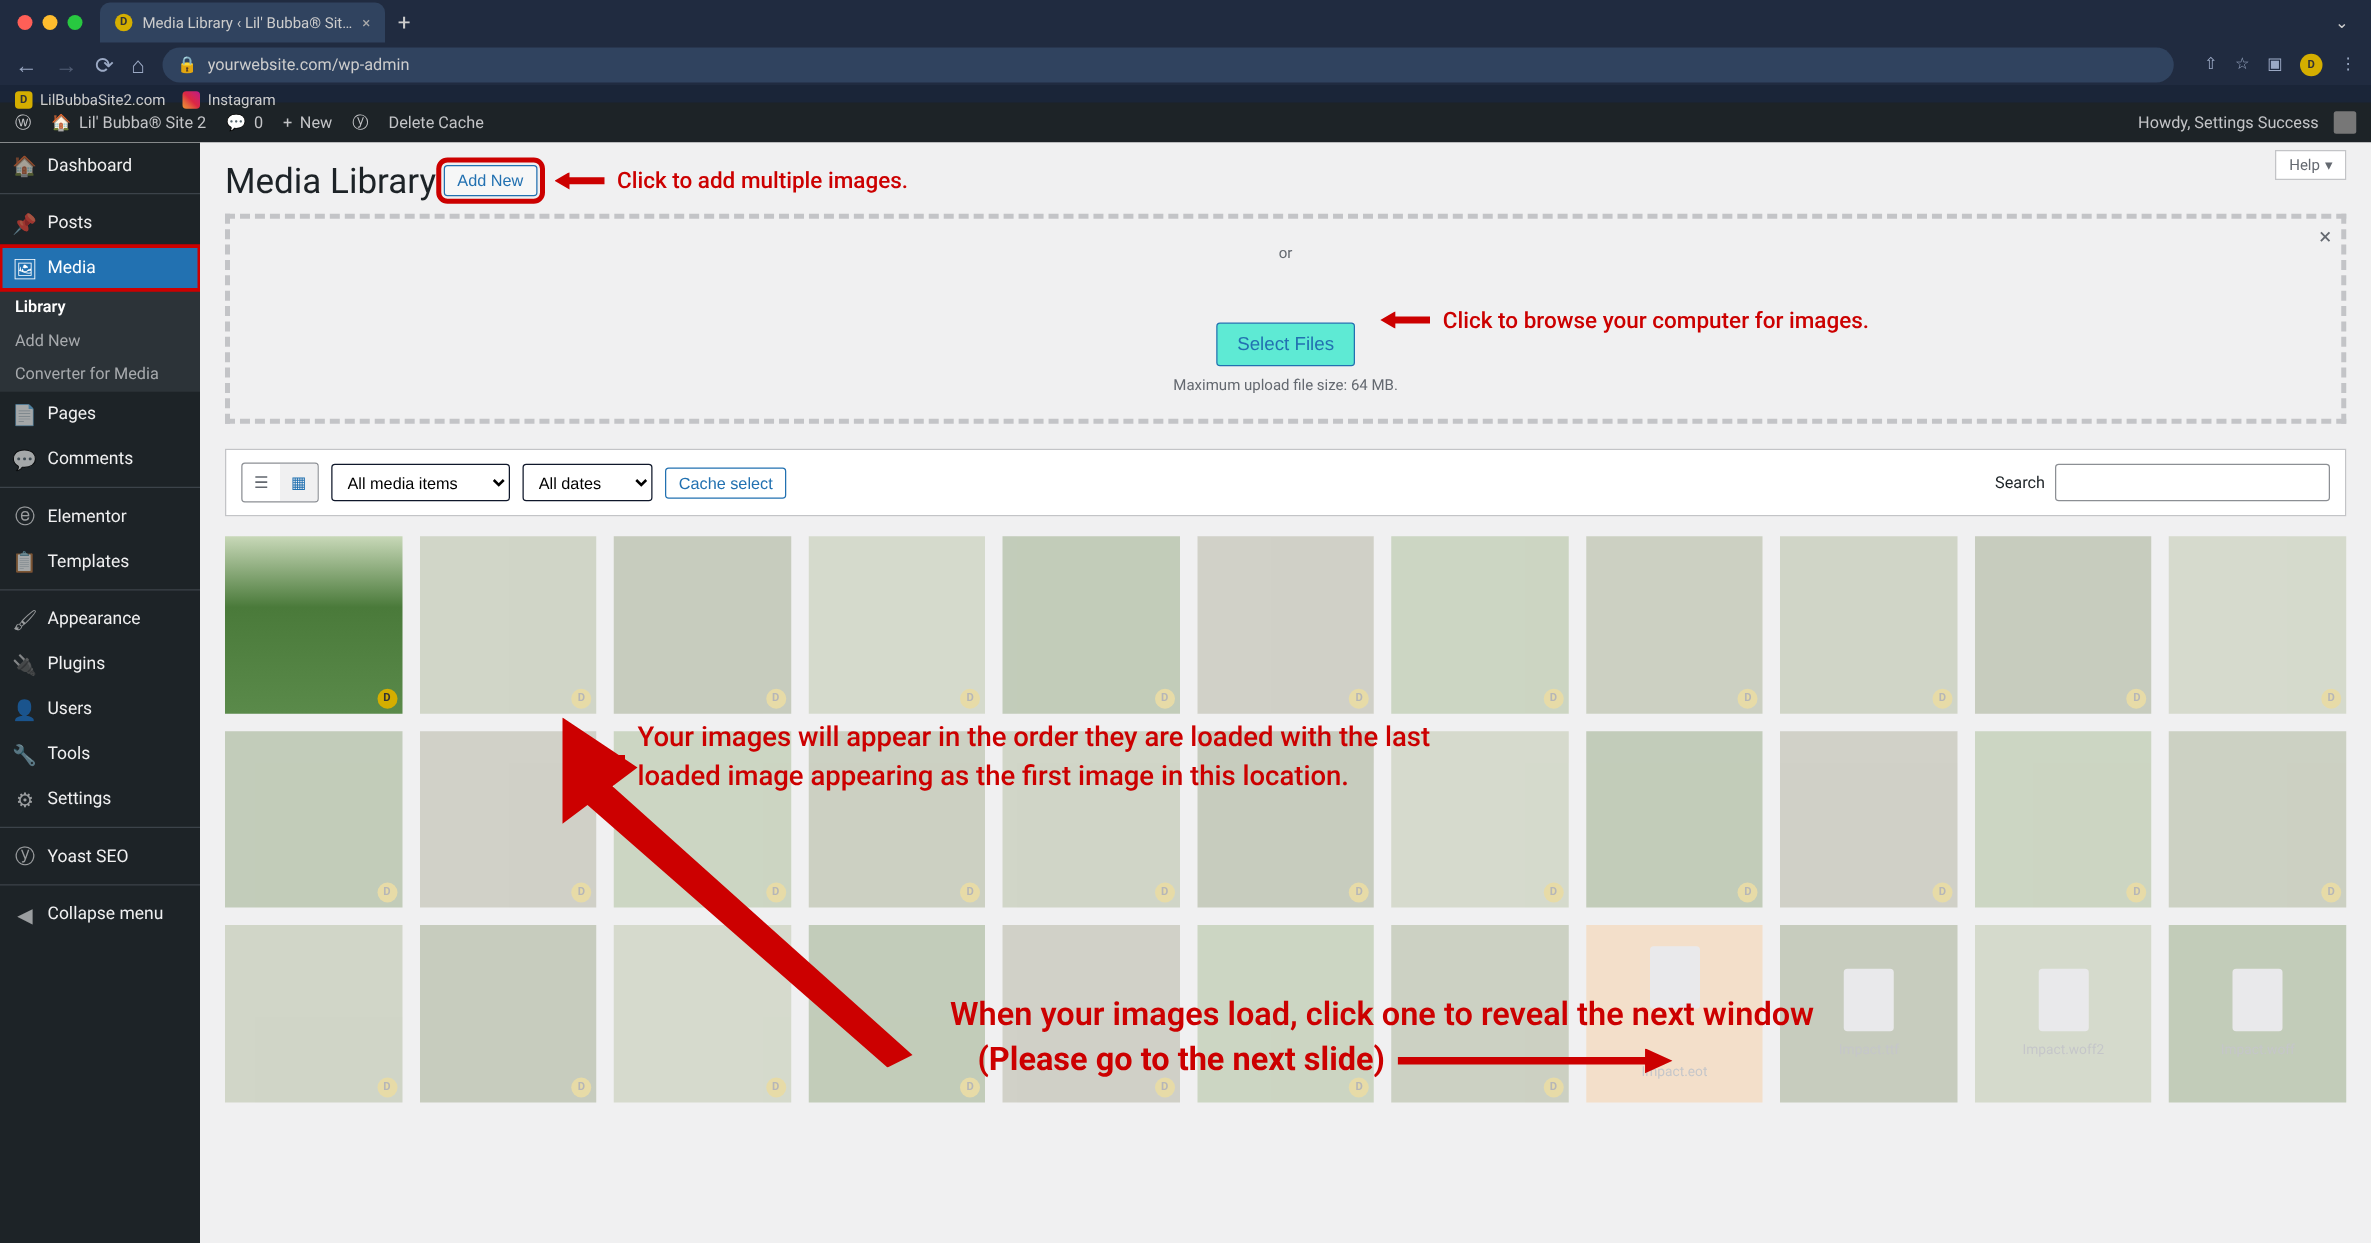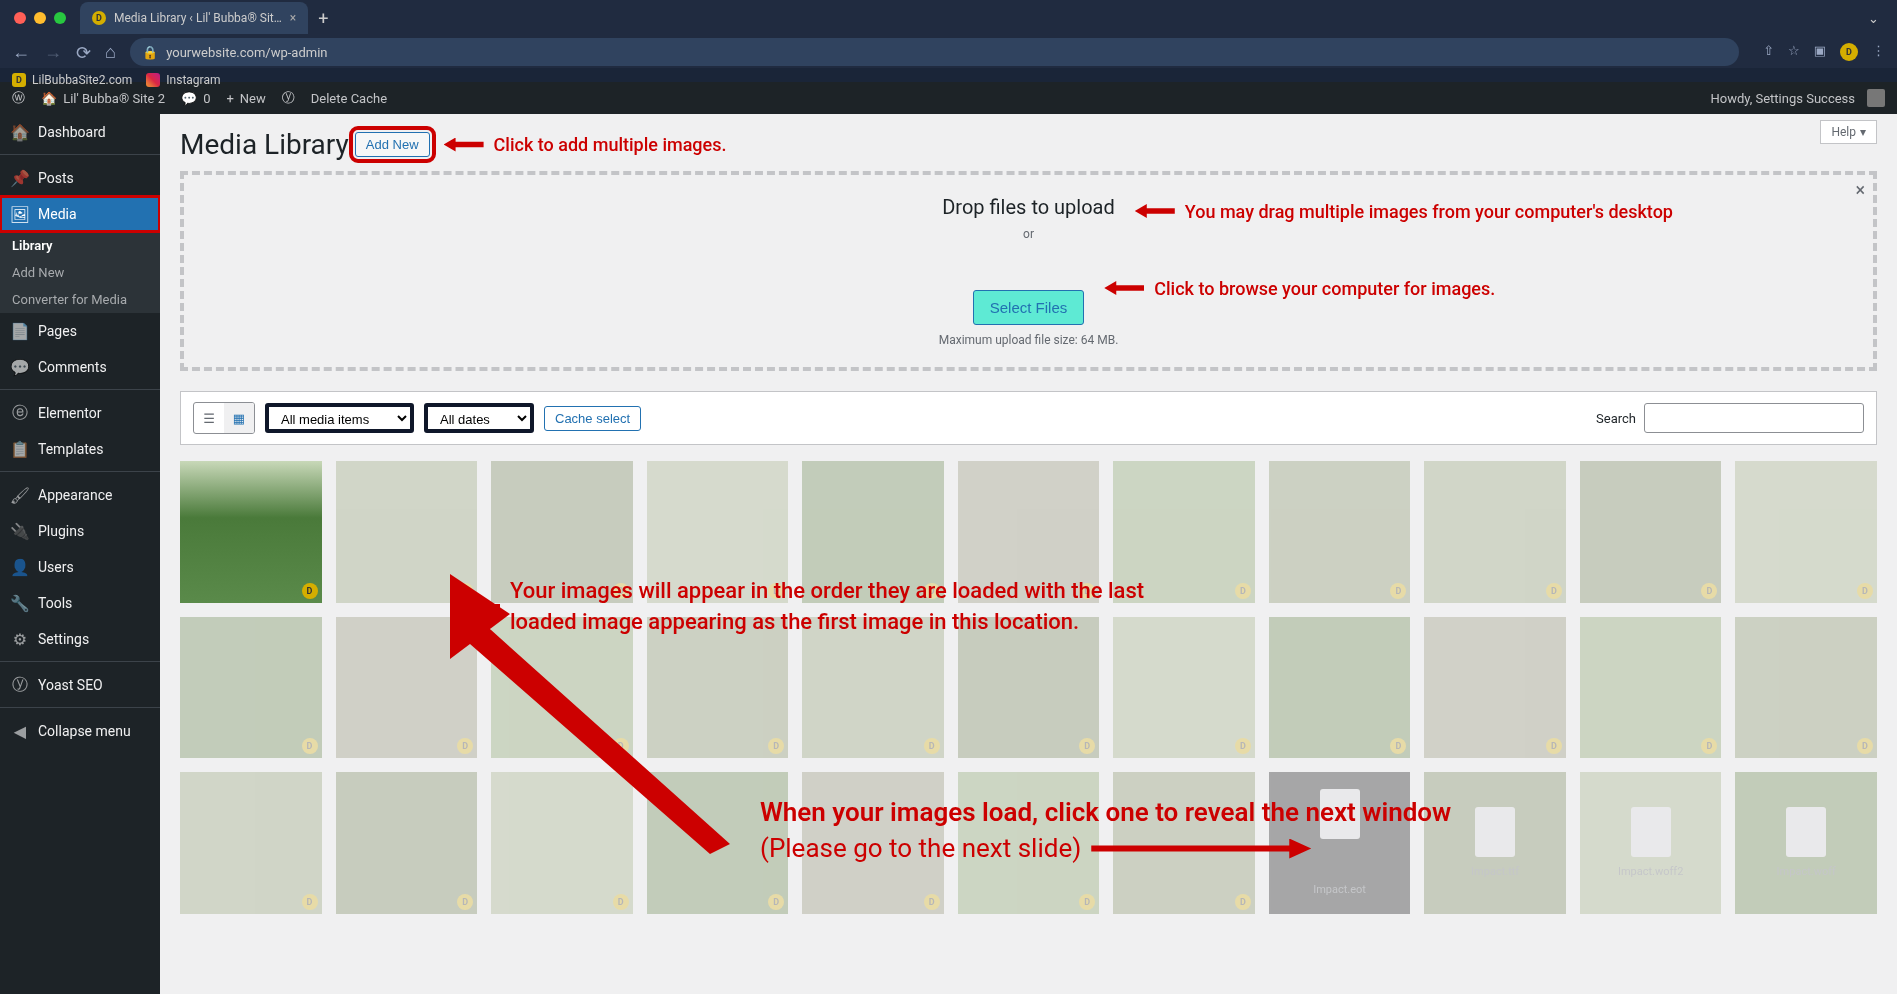--- a/index.html
+++ b/index.html
@@ -61,21 +61,21 @@
     .drop-or { font-size: 12px; color: #646970; margin-bottom: 10px; }
     .select-files-btn { border: 1px solid #2271b1; color: #2271b1; background: #5eead4; padding: 8px 16px; font-size: 15px; cursor: pointer; border-radius: 3px; margin-top: 39px; }
     .max-upload { font-size: 12px; color: #646970; margin-top: 8px; }
     .drop-close { position: absolute; right: 8px; top: 4px; font-size: 18px; color: #646970; cursor: pointer; }
     
     
     .filter-bar { background: #fff; border: 1px solid #c3c4c7; padding: 10px 12px; display: flex; align-items: center; gap: 10px; margin-bottom: 16px; }
     .view-btns { display: flex; border: 1px solid #8c8f94; border-radius: 3px; overflow: hidden; }
     .view-btn { width: 30px; height: 30px; display: flex; align-items: center; justify-content: center; cursor: pointer; color: #646970; }
     .view-btn.active { background: #f0f0f1; color: #2271b1; }
-    .filter-select { border: 4px solid #0f172a; padding: 4px 24px 4px 8px; font-size: 13px; border-radius: 3px; background: #fff; height: 30px; }
+    .filter-select { border: 1px solid #0f172a; padding: 4px 24px 4px 8px; font-size: 13px; border-radius: 3px; background: #fff; height: 30px; }
     .bulk-select-btn { border: 1px solid #2271b1; color: #2271b1; background: #fff; padding: 4px 10px; font-size: 13px; cursor: pointer; border-radius: 3px; }
     .search-wrap { margin-left: auto; display: flex; align-items: center; gap: 8px; }
     .search-label { font-size: 13px; color: #1d2327; }
     .search-input { border: 1px solid #8c8f94; padding: 4px 8px; font-size: 13px; width: 220px; border-radius: 3px; height: 30px; }
     
     
     .media-grid { display: grid; grid-template-columns: repeat(11, 1fr); gap: 14px; }
     .media-thumb { aspect-ratio: 1; background: #8a9a6a; position: relative; cursor: pointer; overflow: hidden; opacity: 0.3; }
     .media-thumb.first { opacity: 1; background: linear-gradient(to bottom, #c8d8b8 0%, #4a7a3a 40%, #5a8a4a 100%); }
     .thumb-badge { position: absolute; bottom: 4px; right: 4px; width: 16px; height: 16px; background: #d4ae00; border-radius: 50%; font-size: 9px; display: flex; align-items: center; justify-content: center; color: #333; font-weight: bold; }
@@ -247,28 +247,20 @@
       <h1 class="page-title">Media Library</h1>
       <button class="add-new-btn btn-outline-red">Add New</button>
       <div class="annotation" style="position:static; margin-left:8px;">
         <div class="arrow-left"></div>
         <span>Click to add multiple images.</span>
       </div>
     </div>
 
     <div class="dropzone">
       <span class="drop-close">×</span>
-      <div style="display:flex; align-items:center; justify-content:center; gap:20px;">
-        <div style="flex:1"></div>
-        <div class="drop-title">Drop files to upload</div>
-        <div class="annotation" style="position:static; flex:1; text-align:left;">
-          <div class="arrow-left"></div>
-          <span>You may drag multiple images from your computer's desktop</span>
-        </div>
-      </div>
       <div class="drop-or">or</div>
       <div style="display:flex; align-items:center; justify-content:center; gap:20px;">
         <div style="flex:1"></div>
         <button class="select-files-btn">Select Files</button>
         <div class="annotation" style="position:static; flex:1; text-align:left;">
           <div class="arrow-left"></div>
           <span>Click to browse your computer for images.</span>
         </div>
       </div>
       <div class="max-upload">Maximum upload file size: 64 MB.</div>
@@ -373,21 +365,21 @@
         </div>
         <div class="media-thumb" style="background: rgb(138, 138, 106);">
           <div class="thumb-badge">D</div>
         </div>
         <div class="media-thumb" style="background: rgb(122, 154, 90);">
           <div class="thumb-badge">D</div>
         </div>
         <div class="media-thumb" style="background: rgb(122, 138, 90);">
           <div class="thumb-badge">D</div>
         </div>
-        <div class="media-thumb file-thumb" style="background: #000000; opacity: 0.3; gap: 36px;">
+        <div class="media-thumb file-thumb" style="background: #fdba74; opacity: 0.3; gap: 36px;">
           <div class="file-icon"></div>
           <div class="file-name">Impact.eot</div>
         </div>
         <div class="media-thumb file-thumb" style="background: rgb(106, 122, 74); opacity: 0.3;">
           <div class="file-icon"></div>
           <div class="file-name">Impact.ttf</div>
         </div>
         <div class="media-thumb file-thumb" style="background: rgb(154, 170, 122); opacity: 0.3;">
           <div class="file-icon"></div>
           <div class="file-name">Impact.woff2</div>
@@ -403,18 +395,18 @@
       <div class="annotation-text-block">Your images will appear in the order they are loaded with the last loaded image appearing as the first image in this location.</div>
     </div>
 
     <svg class="big-diag-arrow" viewBox="0 0 310 280">
       <polygon points="20,0 80,40 60,55 300,270 280,280 40,70 20,85" fill="#c00"></polygon>
     </svg>
 
     <div class="annotation" style="left:600px; top:680px; width:870px; display:block;">
       <div class="annotation-text-block" style="font-size:26px; font-weight:600;">When your images load, click one to reveal the next window</div>
       <div style="display:flex; align-items:center;">
-        <div class="annotation-text-block" style="font-size:26px; font-weight:400;">(Please go to the next slide)</div>
+        <div class="annotation-text-block" style="font-size:26px; font-weight:700;margin-left:22px;">(Please go to the next slide)</div>
         <div class="arrow-right"></div>
       </div>
     </div>
   </div>
 </div>
 
 </body></html>

